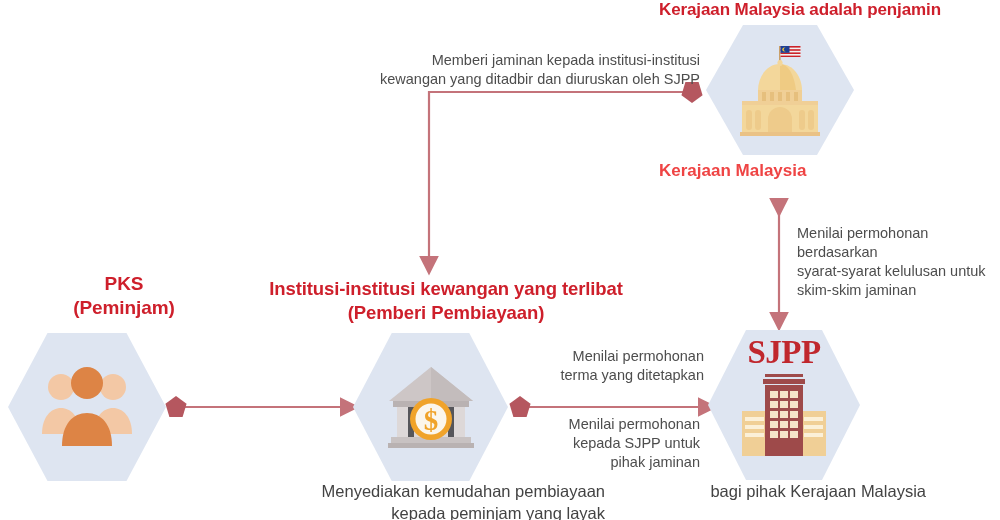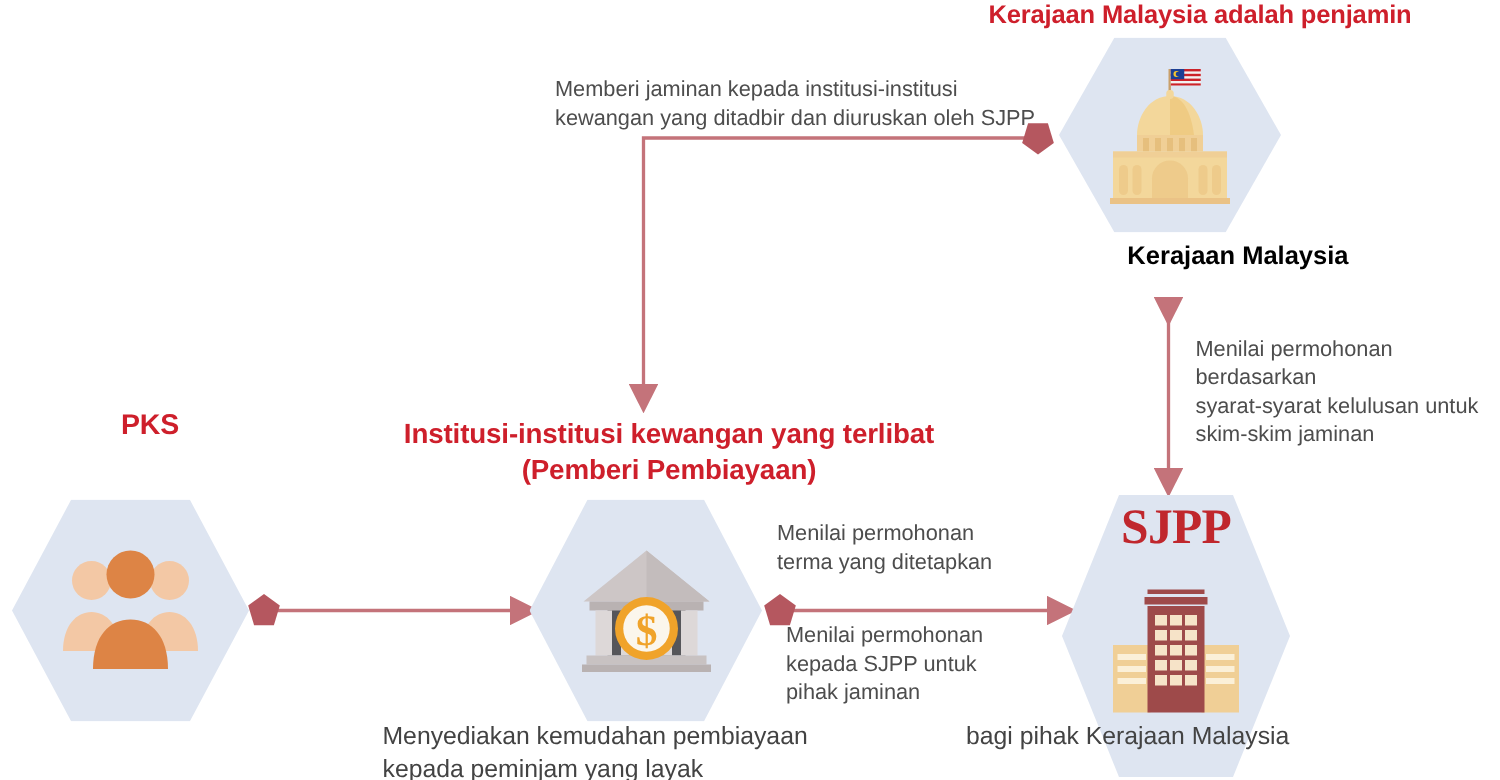--- a/index.html
+++ b/index.html
@@ -23,26 +23,26 @@
   .hex-icon{position:absolute;left:0;top:0;width:100%;height:100%;
     display:flex;align-items:center;justify-content:center;}
 
   
   .title-red{
     position:absolute;color:#ce1f2b;font-weight:bold;text-align:center;
     line-height:1.28;letter-spacing:-0.1px;
   }
   
   .label-dark{
-    position:absolute;color:#000000;font-weight:bold;text-align:right;
+    position:absolute;color:#ef4444;font-weight:bold;text-align:left;
     line-height:1.3;
   }
   
   .cap{
-    position:absolute;color:#4d4d4d;text-align:left;line-height:1.32;
+    position:absolute;color:#4d4d4d;text-align:right;line-height:1.32;
     font-size:14.5px;
   }
   .cap.big{font-size:16.5px;color:#434343;line-height:1.35;}
   .cap.left{text-align:left;}
 
   
   svg.arrows{position:absolute;left:0;top:0;width:1000px;height:520px;
     pointer-events:none;}
 </style>
 </head>
@@ -78,22 +78,23 @@
       <line x1="779" y1="200" x2="779" y2="314" stroke="#c4737a" stroke-width="2.2" marker-start="url(#ah-up)" marker-end="url(#ah-down)"></line>
     </g>
 
     <g>
       <path d="M 692,92 L 429,92 L 429,258" fill="none" stroke="#c4737a" stroke-width="2.2" marker-start="url(#tail-dot)" marker-end="url(#ah-down)"></path>
     </g>
   </svg>
 
   <div class="title-red" style="left:610px;top:-1px;width:380px;font-size:17px;">Kerajaan Malaysia adalah penjamin</div>
 
-  <div class="title-red" style="left:0px;top:272px;width:200px;font-size:19px;">
+  <div class="title-red" style="left:0px;top:272px;width:200px;font-size:19px;padding-left:24px;">
     <div>PKS</div>
+    <div>(Peminjam)</div>
   </div>
 
   <div class="title-red" style="left:226px;top:277px;width:440px;font-size:18.5px;">
     <div>Institusi-institusi kewangan yang terlibat</div>
     <div>(Pemberi Pembiayaan)</div>
   </div>
 
   <div class="label-dark" style="left:659px;top:160px;width:240px;font-size:17px;">Kerajaan Malaysia</div>
 
   <div class="hex-wrap" style="left:706px;top:25px;width:148px;height:130px;">
@@ -178,21 +179,21 @@
         <rect x="10" y="80" width="80" height="6" fill="#c8c2c2"></rect>
         <rect x="7" y="86" width="86" height="5" fill="#b9b2b2"></rect>
 
         <circle cx="50" cy="62" r="21" fill="#f0a32a"></circle>
         <circle cx="50" cy="62" r="15.5" fill="#fbf6ec"></circle>
         <text x="50" y="73" text-anchor="middle" font-family="'Liberation Serif', serif" font-size="29" font-weight="bold" fill="#f0a32a">$</text>
       </svg>
     </div>
   </div>
 
-  <div class="hex-wrap" style="left:708px;top:330px;width:152px;height:188px;">
+  <div class="hex-wrap" style="left:708px;top:330px;width:152px;height:150px;">
     <div class="hex"></div>
     <div class="hex-icon">
       <svg width="104" height="112" viewBox="0 0 104 112">
 
         <rect x="10" y="62" width="25" height="45" fill="#f0cf96"></rect>
         <rect x="13" y="68" width="19" height="4" fill="#fbf0d8"></rect>
         <rect x="13" y="76" width="19" height="4" fill="#fbf0d8"></rect>
         <rect x="13" y="84" width="19" height="4" fill="#fbf0d8"></rect>
         <rect x="69" y="62" width="25" height="45" fill="#f0cf96"></rect>
         <rect x="72" y="68" width="19" height="4" fill="#fbf0d8"></rect>

